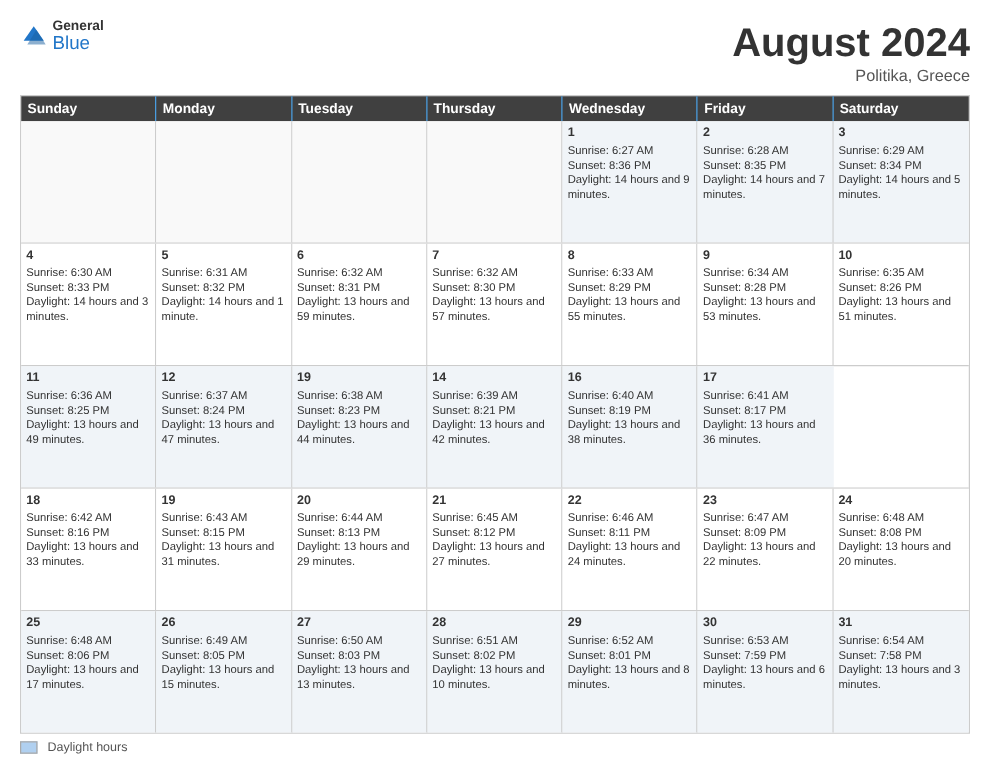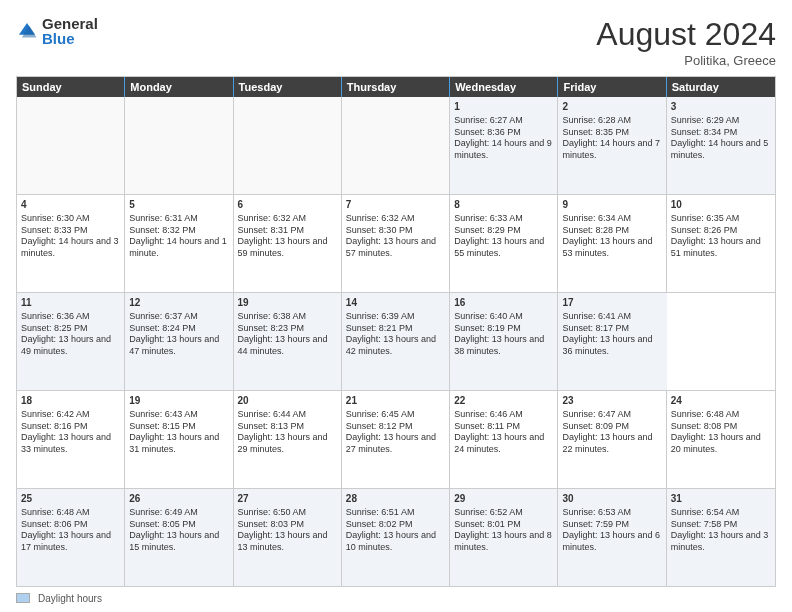--- a/index.html
+++ b/index.html
@@ -27,39 +27,39 @@
       display: flex;
       align-items: center;
       gap: 4px;
     }
     .logo-text {
       display: flex;
       flex-direction: column;
       line-height: 1;
     }
     .logo-general {
-      font-size: 15px;
+      font-size: 11px;
       font-weight: bold;
       color: #333;
     }
     .logo-blue {
       font-size: 15px;
-      font-weight: bold;
+      font-weight: normal;
       color: #2176c8;
     }
     .logo-icon {
       width: 22px;
       height: 22px;
     }
     .title-block {
       text-align: right;
     }
     .month-title {
       font-size: 32px;
-      font-weight: 400;
+      font-weight: 700;
       color: #333;
     }
     .location {
       font-size: 13px;
       color: #555;
     }
     .calendar {
       flex: 1;
       display: flex;
       flex-direction: column;

